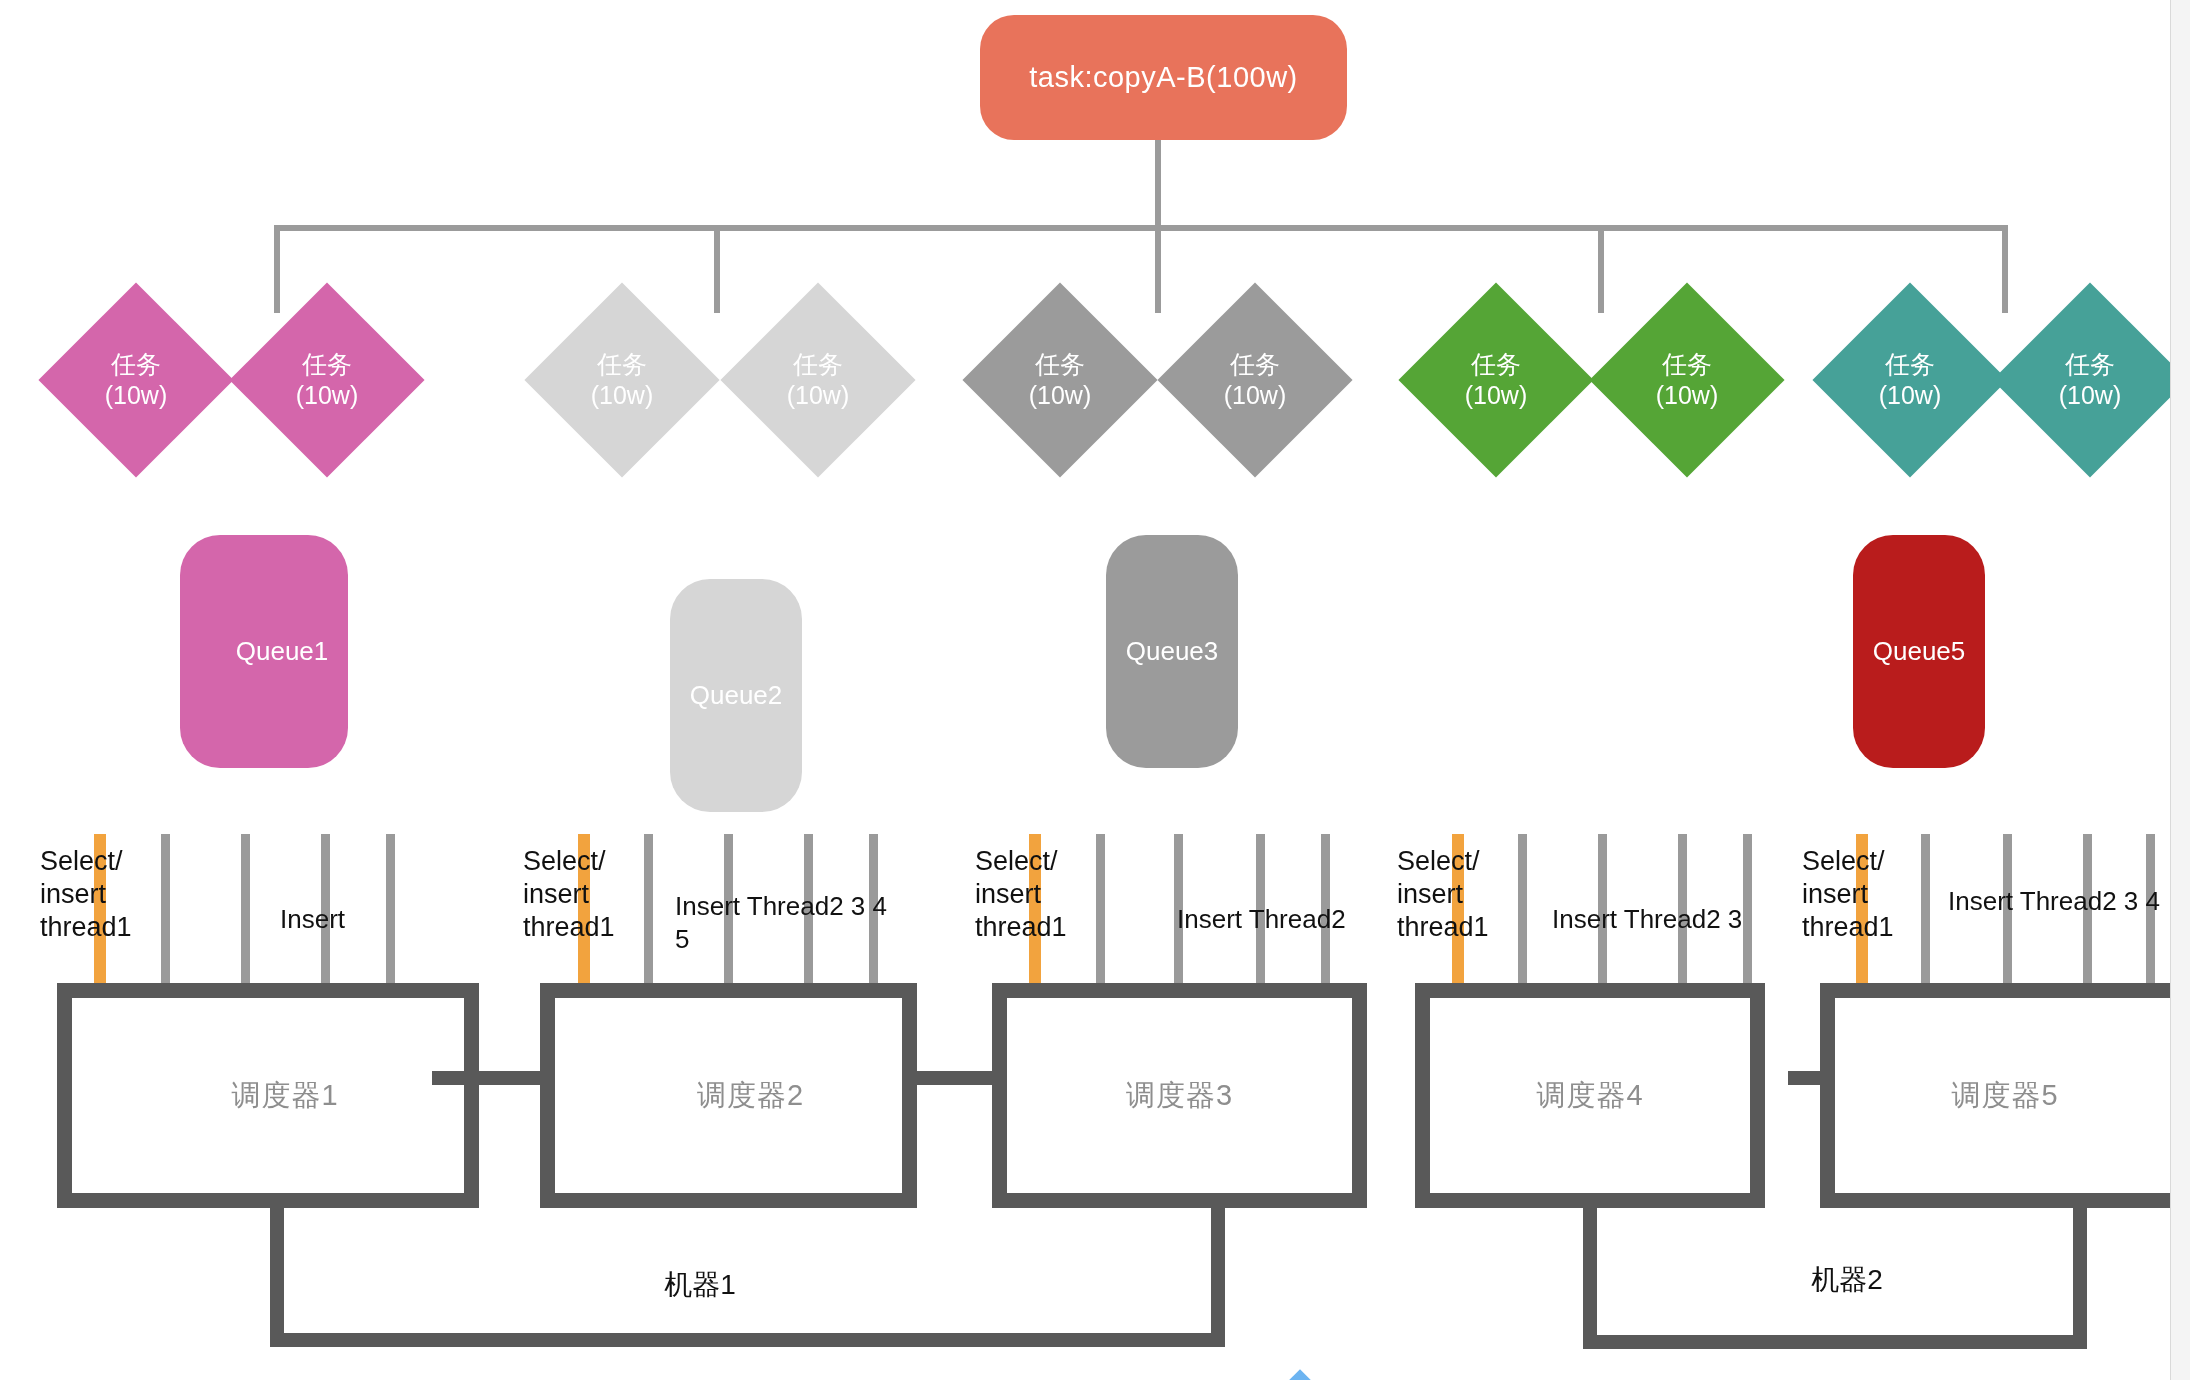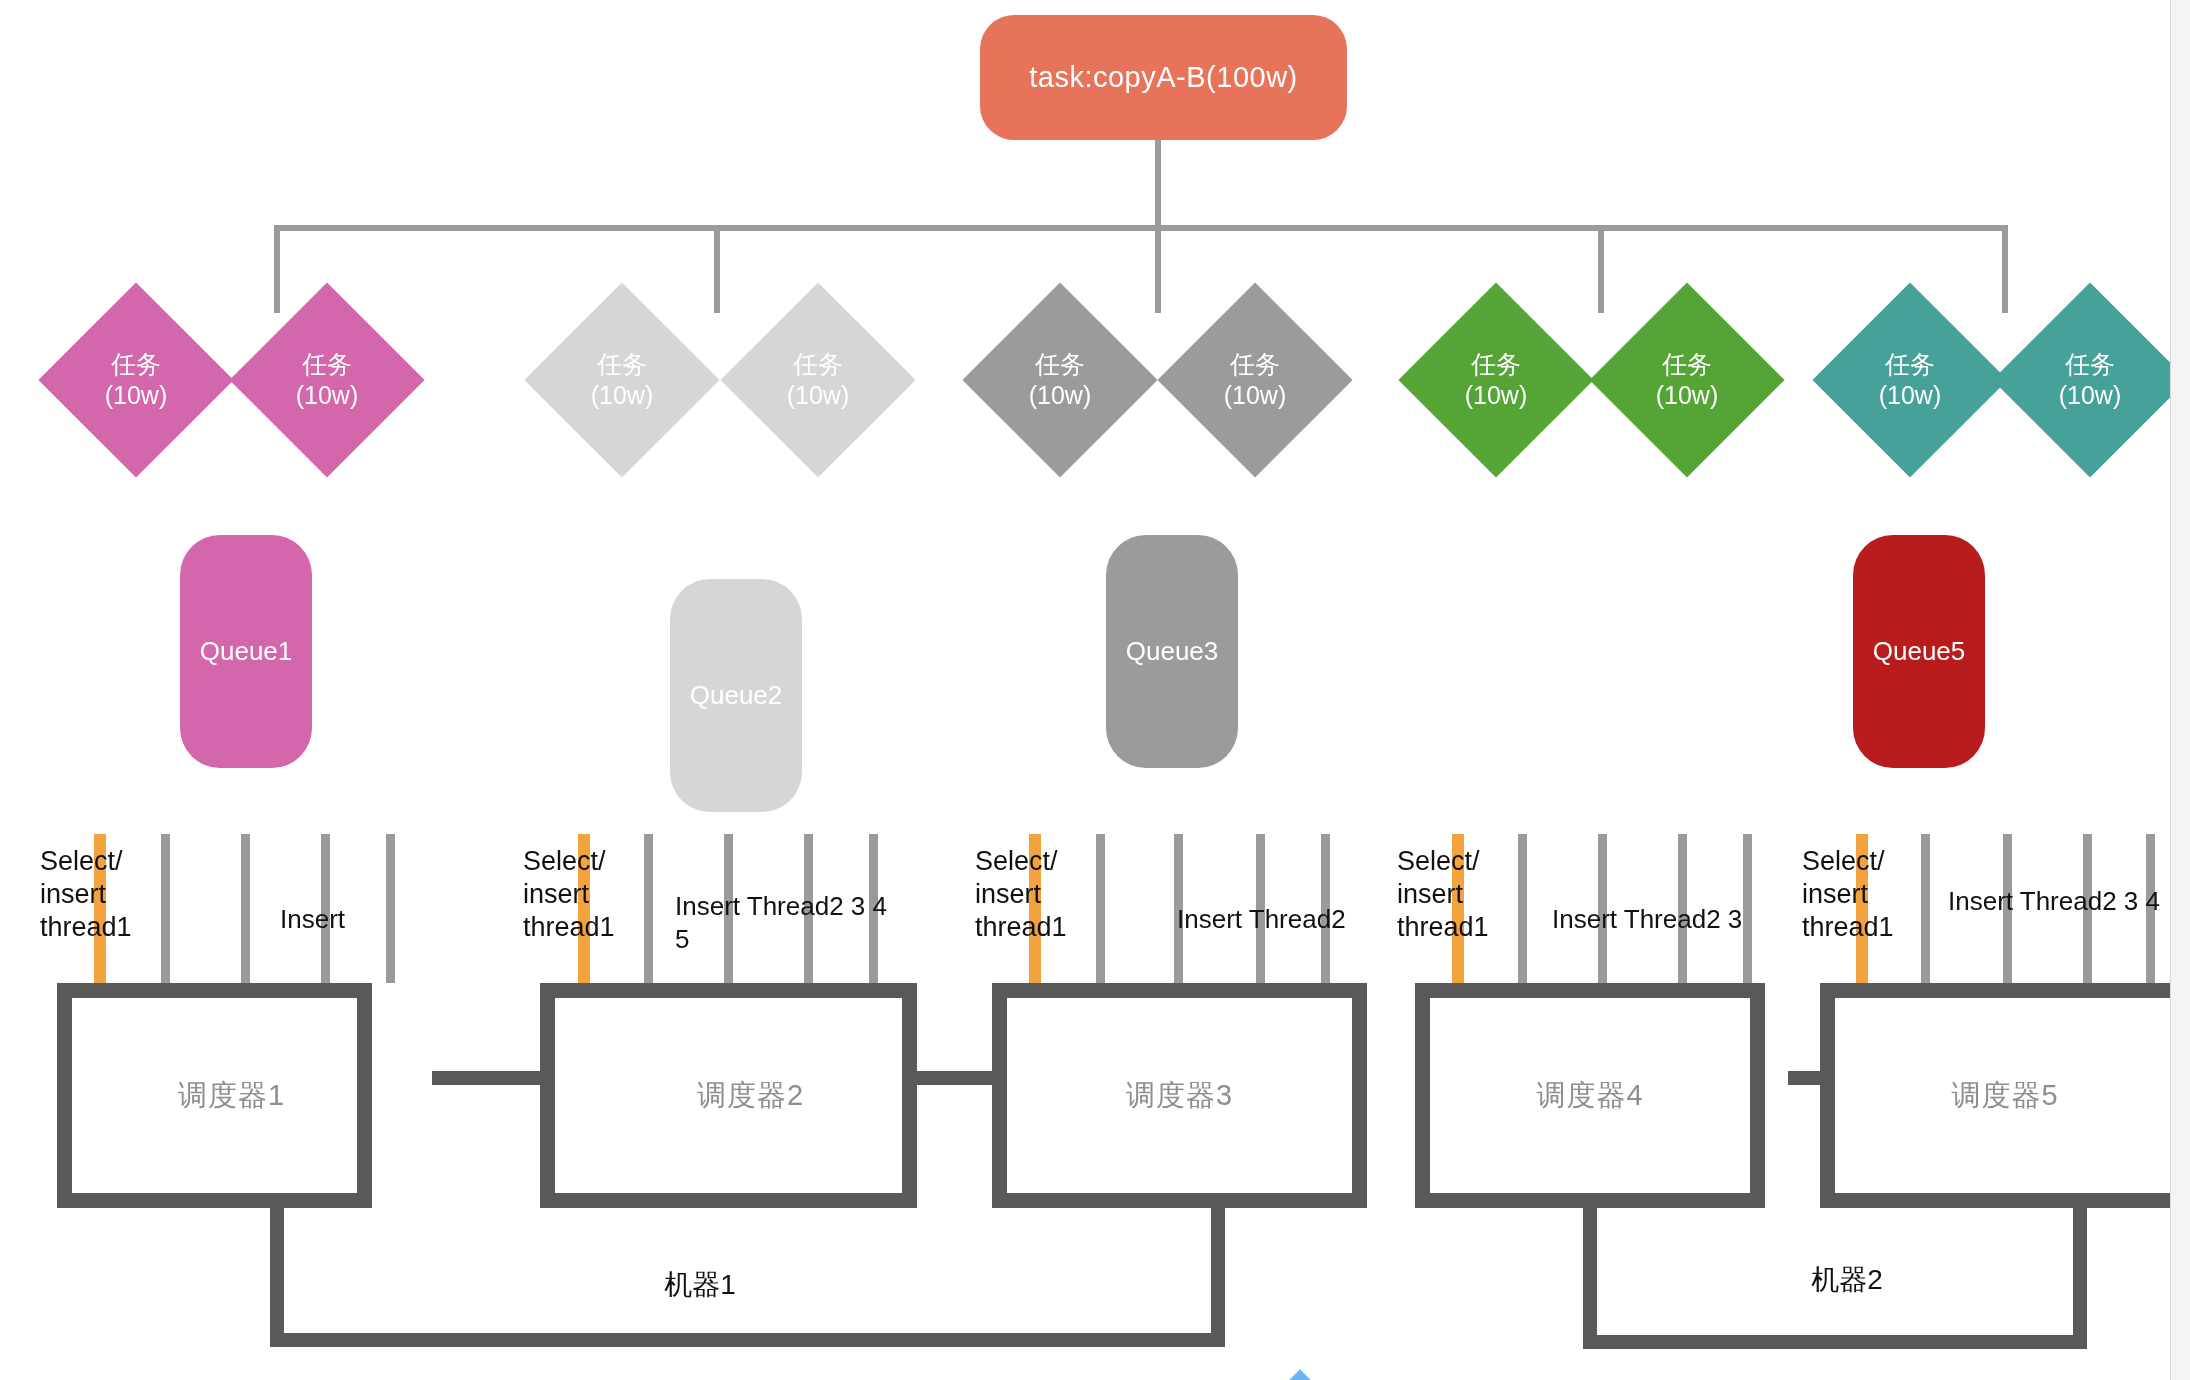--- a/index.html
+++ b/index.html
@@ -117,21 +117,21 @@
         <span>(10w)</span>
       </div>
     </div>
   <div class="diamond" style="left: 2021px; background-color: rgb(70, 161, 152);">
       <div class="dlabel">
         <span>任务</span>
         <span>(10w)</span>
       </div>
     </div>
 
-  <div class="queue" style="left: 180px; background-color: rgb(212, 102, 171);">Queue1</div>
+  <div class="queue" style="left: 180px; background-color: rgb(212, 102, 171); padding-left: 36px;">Queue1</div>
   <div class="queue" style="left: 670px; background-color: rgb(214, 214, 214); margin-top: 44px;">Queue2</div>
   <div class="queue" style="left: 1106px; background-color: rgb(155, 155, 155);">Queue3</div>
   <div class="queue" style="left: 1853px; background-color: #b91c1c;">Queue5</div>
 
   <div class="tline orange" style="left:94px;"></div>
   <div class="tline" style="left:161px;"></div>
   <div class="tline" style="left:241px;"></div>
   <div class="tline" style="left:321px;"></div>
   <div class="tline" style="left:386px;"></div>
 
@@ -199,21 +199,21 @@
   </div>
   <div class="ins-label" style="left:1552px;top:903px;">
     <div>Insert Thread2 3</div>
       <div></div>
   </div>
   <div class="ins-label" style="left:1948px;top:885px;">
     <div>Insert Thread2 3 4</div>
       <div></div>
   </div>
 
-  <div class="sched" style="left:57px;width:315px;padding-left:34px;">调度器1</div>
+  <div class="sched" style="left:57px;width:422px;padding-left:34px;">调度器1</div>
   <div class="sched" style="left:540px;width:377px;padding-left:44px;">调度器2</div>
   <div class="sched" style="left:992px;width:375px;">调度器3</div>
   <div class="sched" style="left:1415px;width:350px;">调度器4</div>
   <div class="sched" style="left:1820px;width:370px;">调度器5</div>
 
   <div class="sbridge" style="left:432px;width:108px;"></div>
   <div class="sbridge" style="left:917px;width:75px;"></div>
   <div class="sbridge" style="left:1788px;width:32px;"></div>
 
   <div class="mline" style="left:270px;top:1208px;width:14px;height:139px;"></div>

